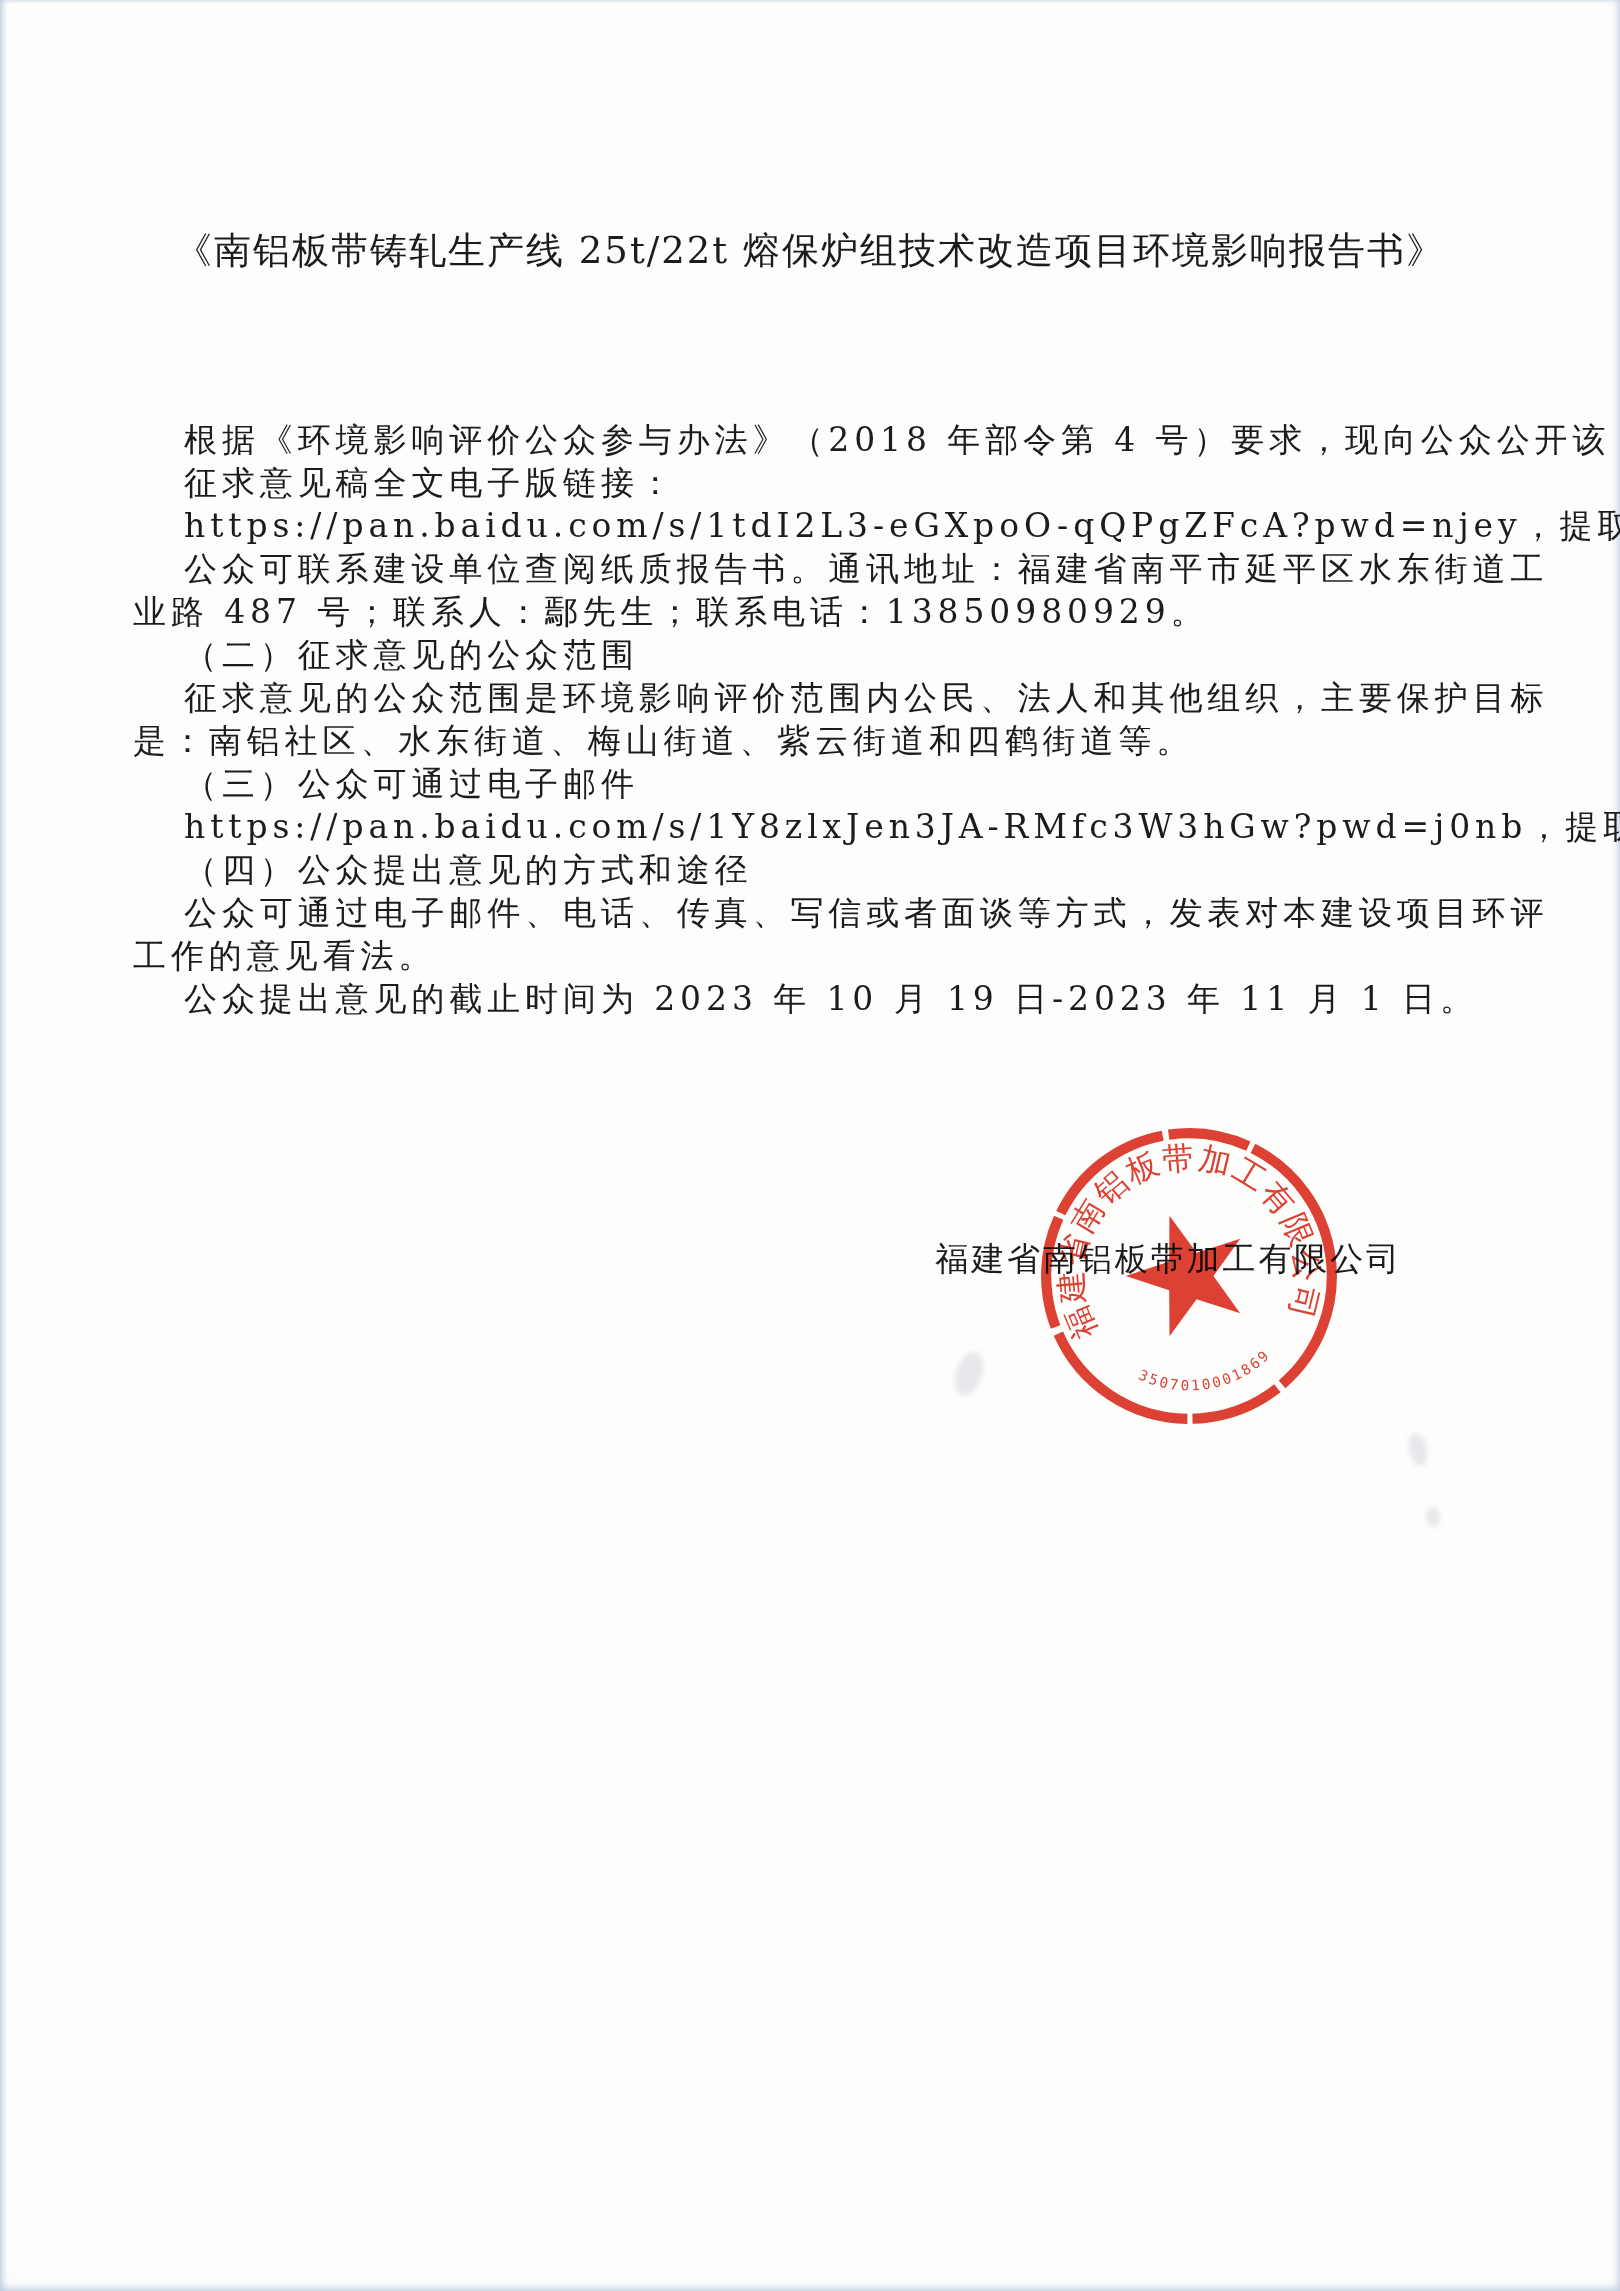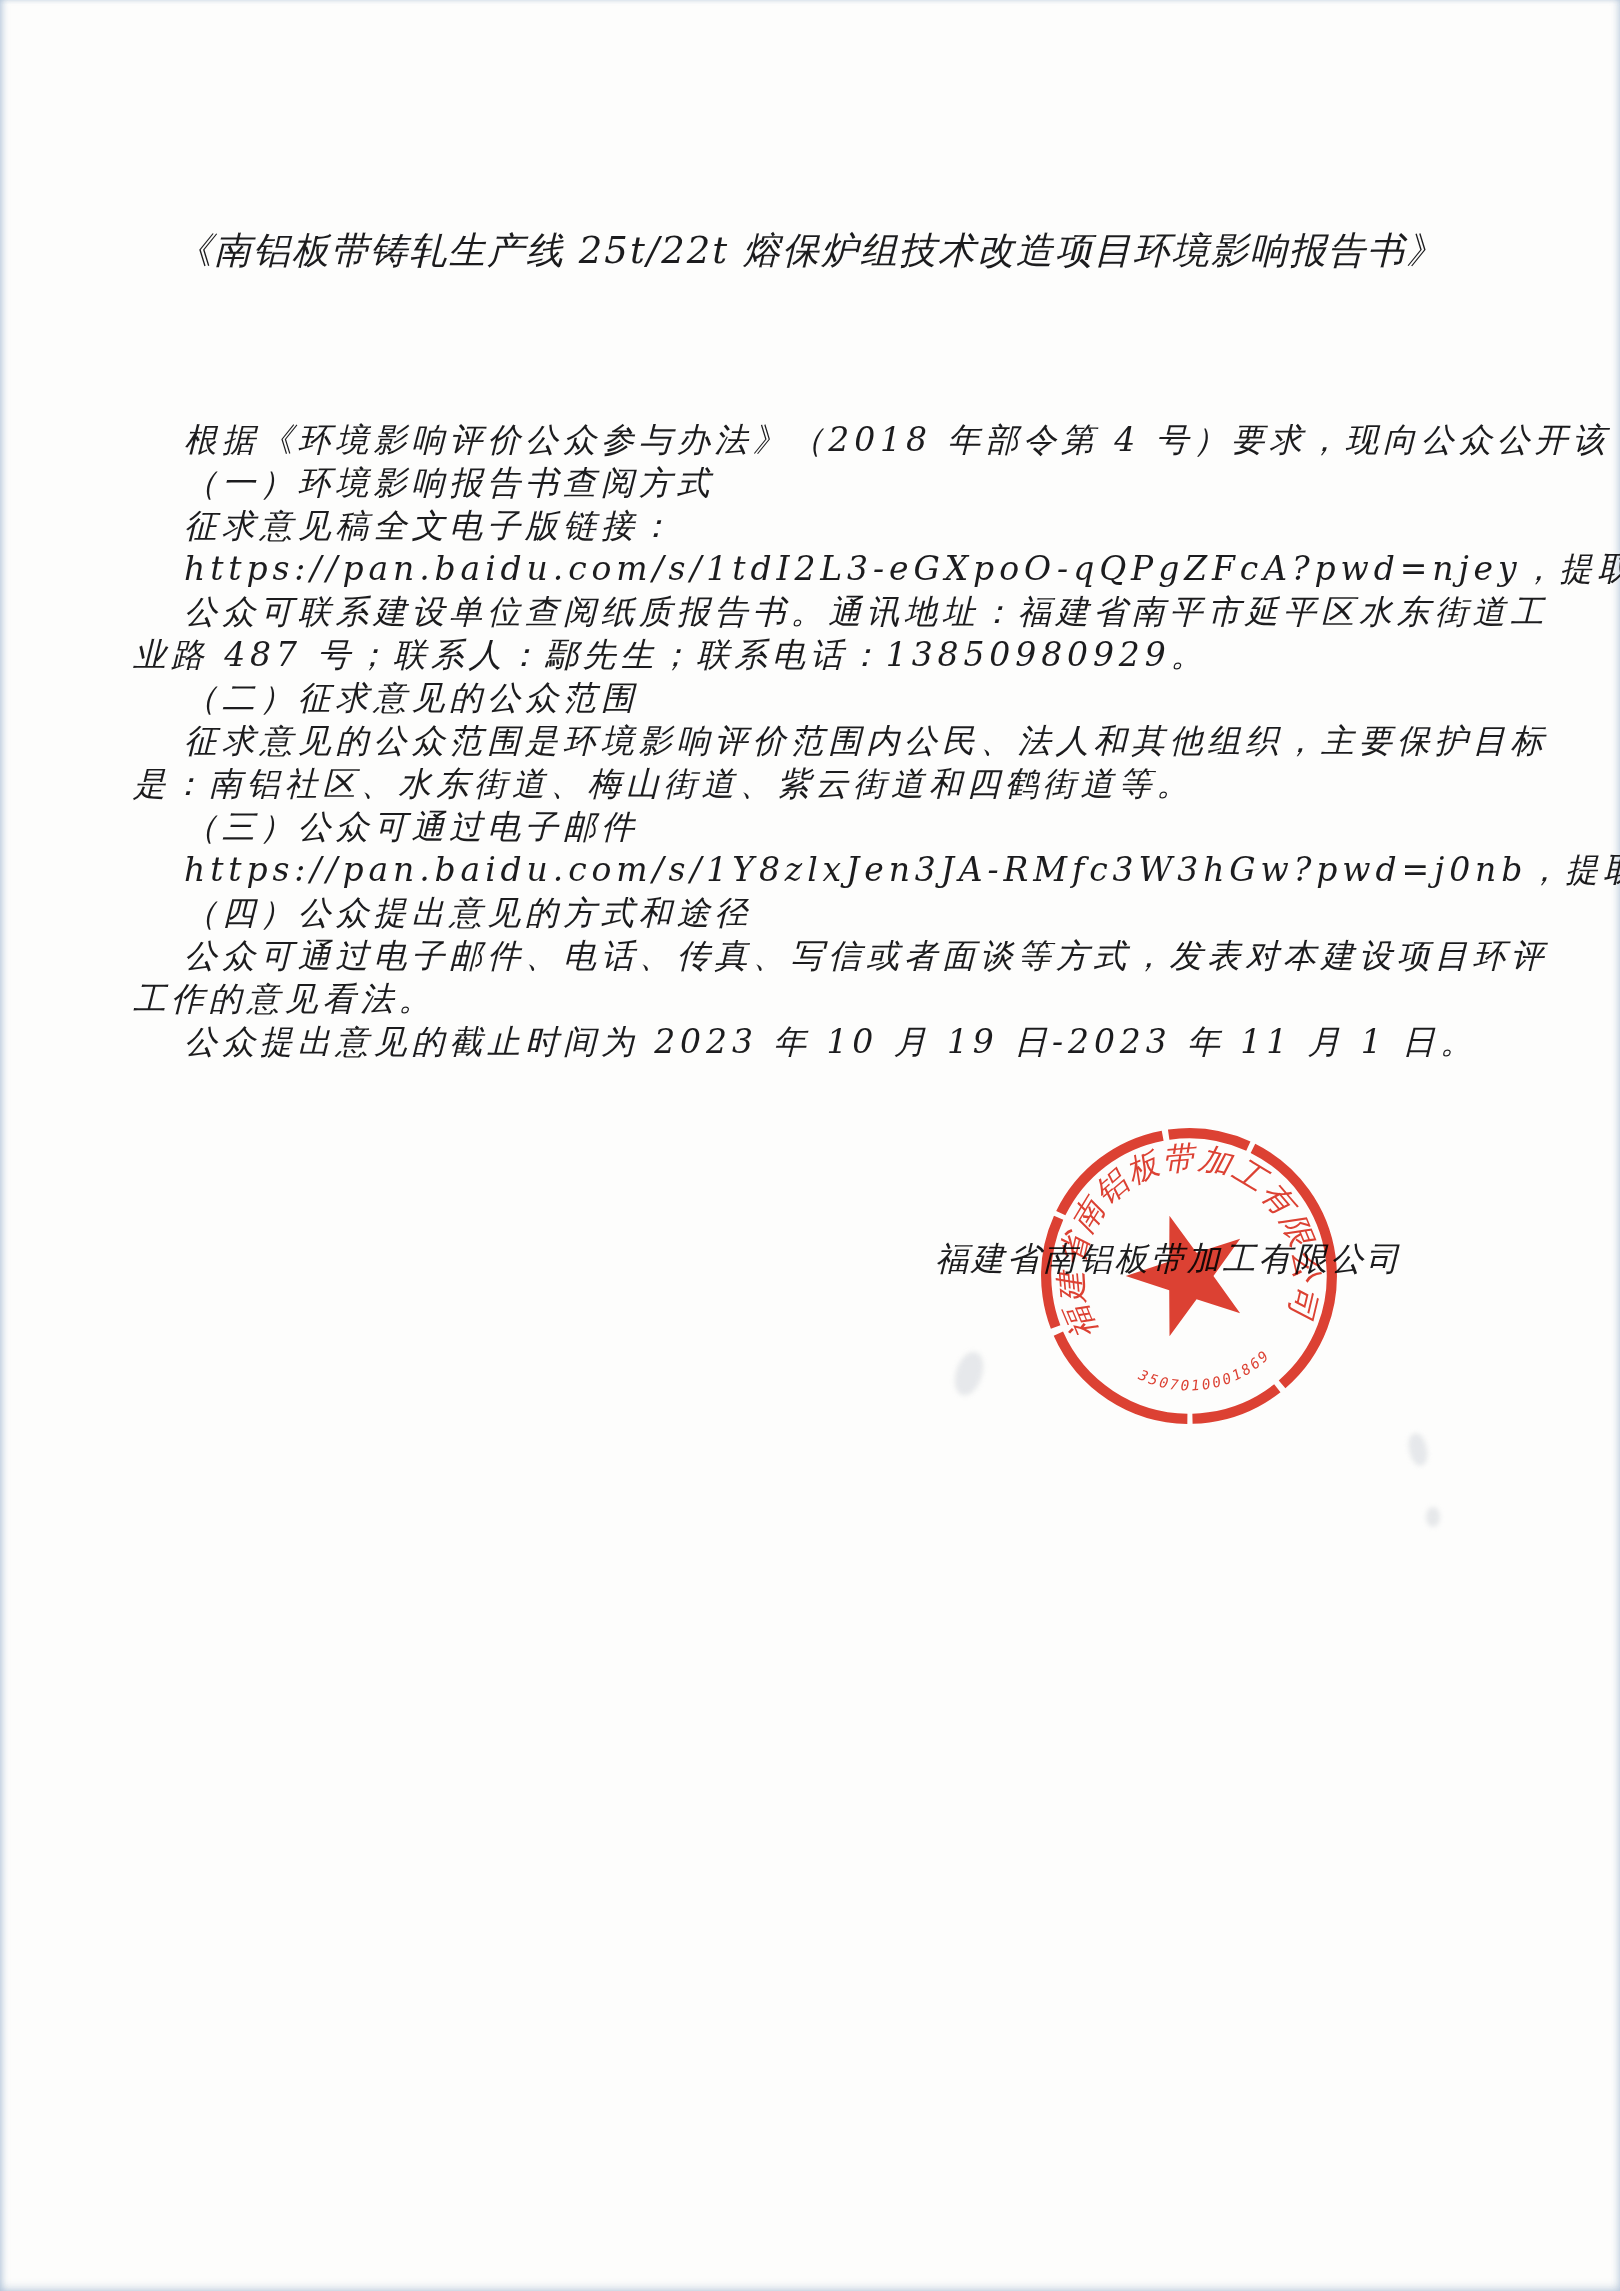--- a/index.html
+++ b/index.html
@@ -9,21 +9,20 @@
     margin:0 auto;
     background:#fdfdfc;
     overflow:hidden;
     font-family:"DejaVu Serif","Liberation Serif",serif;
     color:#1c1c1e;
     box-shadow:
       inset 4.9px 0 6.9px -2px rgba(150,175,205,.50),
       inset -4.9px 0 6.9px -2px rgba(150,175,205,.38),
       inset 0 -6.9px 8.8px -2.9px rgba(150,175,205,.45),
       inset 0 2.9px 4.9px -2.9px rgba(165,185,210,.22);
-    font-style: italic;
   }
   .title-line1{
     position:absolute;top:226px;left:0;right:0;
     text-align:center;
     font-size:37px;letter-spacing:2px;
     white-space:nowrap;
   }
   .title-line2{
     position:absolute;top:318px;left:0;right:0;
     text-align:center;
@@ -61,21 +60,20 @@
 </style>
 </head>
 <body>
 
 <div class="page">
 
   <div class="title-line1">《南铝板带铸轧生产线 25t/22t 熔保炉组技术改造项目环境影响报告书》</div>
 
   <div class="body-lines">
       <div class="line indent">根据《环境影响评价公众参与办法》（2018 年部令第 4 号）要求，现向公众公开该</div>
-      <div class="line indent">（一）环境影响报告书查阅方式</div>
       <div class="line indent">征求意见稿全文电子版链接：</div>
       <div class="line indent">https://pan.baidu.com/s/1tdI2L3-eGXpoO-qQPgZFcA?pwd=njey，提取码：njey 。</div>
       <div class="line indent">公众可联系建设单位查阅纸质报告书。通讯地址：福建省南平市延平区水东街道工</div>
       <div class="line">业路 487 号；联系人：鄢先生；联系电话：13850980929。</div>
       <div class="line indent">（二）征求意见的公众范围</div>
       <div class="line indent">征求意见的公众范围是环境影响评价范围内公民、法人和其他组织，主要保护目标</div>
       <div class="line">是：南铝社区、水东街道、梅山街道、紫云街道和四鹤街道等。</div>
       <div class="line indent">（三）公众可通过电子邮件</div>
       <div class="line indent">https://pan.baidu.com/s/1Y8zlxJen3JA-RMfc3W3hGw?pwd=j0nb，提取码：j0nb。</div>
       <div class="line indent">（四）公众提出意见的方式和途径</div>

